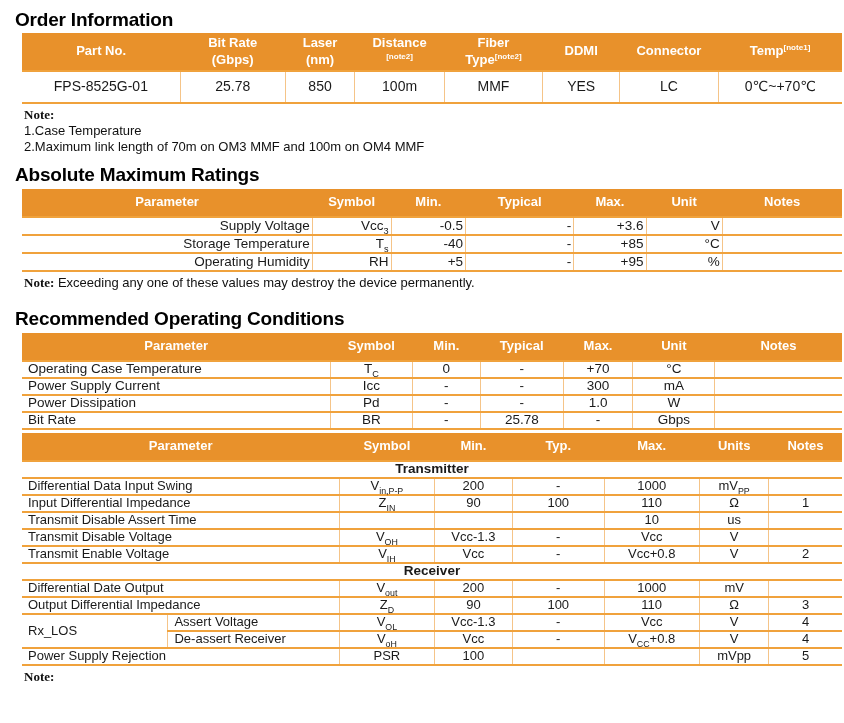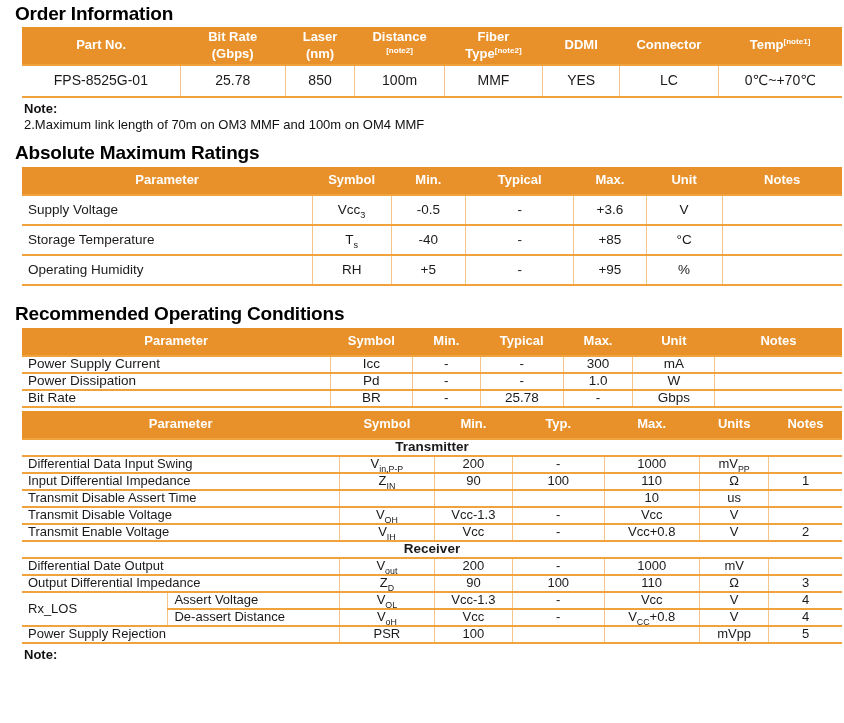--- a/index.html
+++ b/index.html
@@ -13,21 +13,21 @@
   html,body{margin:0;padding:0;}
   body{
     width:844px;height:723px;overflow:hidden;background:#ffffff;
     color:var(--bodytext);
     font-family:"Liberation Sans","DejaVu Sans",sans-serif;
   }
   .sec-title{
     font-size:19px;font-weight:bold;color:#000;
     margin-left:15px;letter-spacing:-0.2px;
   }
-  .s1 .sec-title{padding-top:3px;}
+  .s1 .sec-title{padding-top:9px;}
   .s2 .sec-title{padding-top:9px;}
   .s3 .sec-title{padding-top:17px;}
   .s4 .sec-title{padding-top:14px;}
   table{
     border-collapse:collapse;table-layout:fixed;
     margin-left:22px;margin-top:3px;width:820px;
     border-bottom:2px solid var(--rowline);
   }
   .s1 table{margin-top:2px;}
   th{
@@ -40,28 +40,28 @@
     border-right:1px solid var(--cellline);
     border-top:2px solid var(--rowline);
     line-height:1.1;
   }
   td:last-child{border-right:none;}
   td.al-l{text-align:left;padding-left:6px;}
   td.subhead{font-weight:bold;background:#fff;border-right:none;margin-top:24px;}
   .t-order th{height:38px;}
   .t-order td{height:32px;font-size:14px;}
   .t-abs th,.t-rec th,.t-elec th{height:28px;}
-  .t-abs td{height:30px;}
+  .t-abs td{height:18px;text-align:right;}
   .t-rec td{height:17px;}
   .t-elec td{height:17px;font-size:13px;}
   .t-elec td.subhead{height:15px;font-size:13.5px;}
   sub{font-size:68%;line-height:0;}
   sup{font-size:62%;line-height:0;vertical-align:super;}
   .notes{margin:3px 0 0 24px;font-size:13px;line-height:16px;color:#111;}
-  .note-line b{font-weight:bold;}
+  .note-line b{font-weight:bold;font-family:Liberation Serif, serif;}
 </style>
 </head>
 <body>
 
 <section class="s1">
   <div class="sec-title">Order Information</div>
   <table class="t-order">
       <colgroup>
         <col style="width: 19.3%;">
         <col style="width: 12.8%;">
@@ -92,20 +92,21 @@
           <td>100m</td>
           <td>MMF</td>
           <td>YES</td>
           <td>LC</td>
           <td>0℃~+70℃</td>
         </tr>
       </tbody>
     </table>
   <div class="notes">
       <div class="note-line"><b>Note:</b></div>
+      <div class="note-line">1.Case Temperature</div>
       <div class="note-line">2.Maximum link length of 70m on OM3 MMF and 100m on OM4 MMF</div>
     </div>
 </section>
 
 <section class="s2">
   <div class="sec-title">Absolute Maximum Ratings</div>
   <table class="t-abs">
       <colgroup>
         <col style="width: 35.4%;">
         <col style="width: 9.6%;">
@@ -149,20 +150,23 @@
           <td class="al-l">Operating Humidity</td>
           <td>RH</td>
           <td>+5</td>
           <td>-</td>
           <td>+95</td>
           <td>%</td>
           <td></td>
         </tr>
       </tbody>
     </table>
+  <div class="notes">
+      <div class="note-line"><b>Note:</b> Exceeding any one of these values may destroy the device permanently.</div>
+    </div>
 </section>
 
 <section class="s3">
   <div class="sec-title">Recommended Operating Conditions</div>
   <table class="t-rec">
       <colgroup>
         <col style="width: 37.6%;">
         <col style="width: 10%;">
         <col style="width: 8.3%;">
         <col style="width: 10.1%;">
@@ -176,20 +180,29 @@
           <th>Symbol</th>
           <th>Min.</th>
           <th>Typical</th>
           <th>Max.</th>
           <th>Unit</th>
           <th>Notes</th>
         </tr>
       </thead>
       <tbody>
         <tr>
+          <td class="al-l">Operating Case Temperature</td>
+          <td>T<sub>C</sub></td>
+          <td>0</td>
+          <td>-</td>
+          <td>+70</td>
+          <td>°C</td>
+          <td></td>
+        </tr>
+        <tr>
           <td class="al-l">Power Supply Current</td>
           <td>Icc</td>
           <td>-</td>
           <td>-</td>
           <td>300</td>
           <td>mA</td>
           <td></td>
         </tr>
         <tr>
           <td class="al-l">Power Dissipation</td>
@@ -311,21 +324,21 @@
           <td rowspan="2" class="al-l">Rx_LOS</td>
           <td class="al-l">Assert Voltage</td>
           <td>V<sub>OL</sub></td>
           <td>Vcc-1.3</td>
           <td>-</td>
           <td>Vcc</td>
           <td>V</td>
           <td>4</td>
         </tr>
         <tr>
-          <td class="al-l">De-assert Distance</td>
+          <td class="al-l">De-assert Receiver</td>
           <td>V<sub>oH</sub></td>
           <td>Vcc</td>
           <td>-</td>
           <td>V<sub>CC</sub>+0.8</td>
           <td>V</td>
           <td>4</td>
         </tr>
         <tr>
           <td colspan="2" class="al-l">Power Supply Rejection</td>
           <td>PSR</td>

